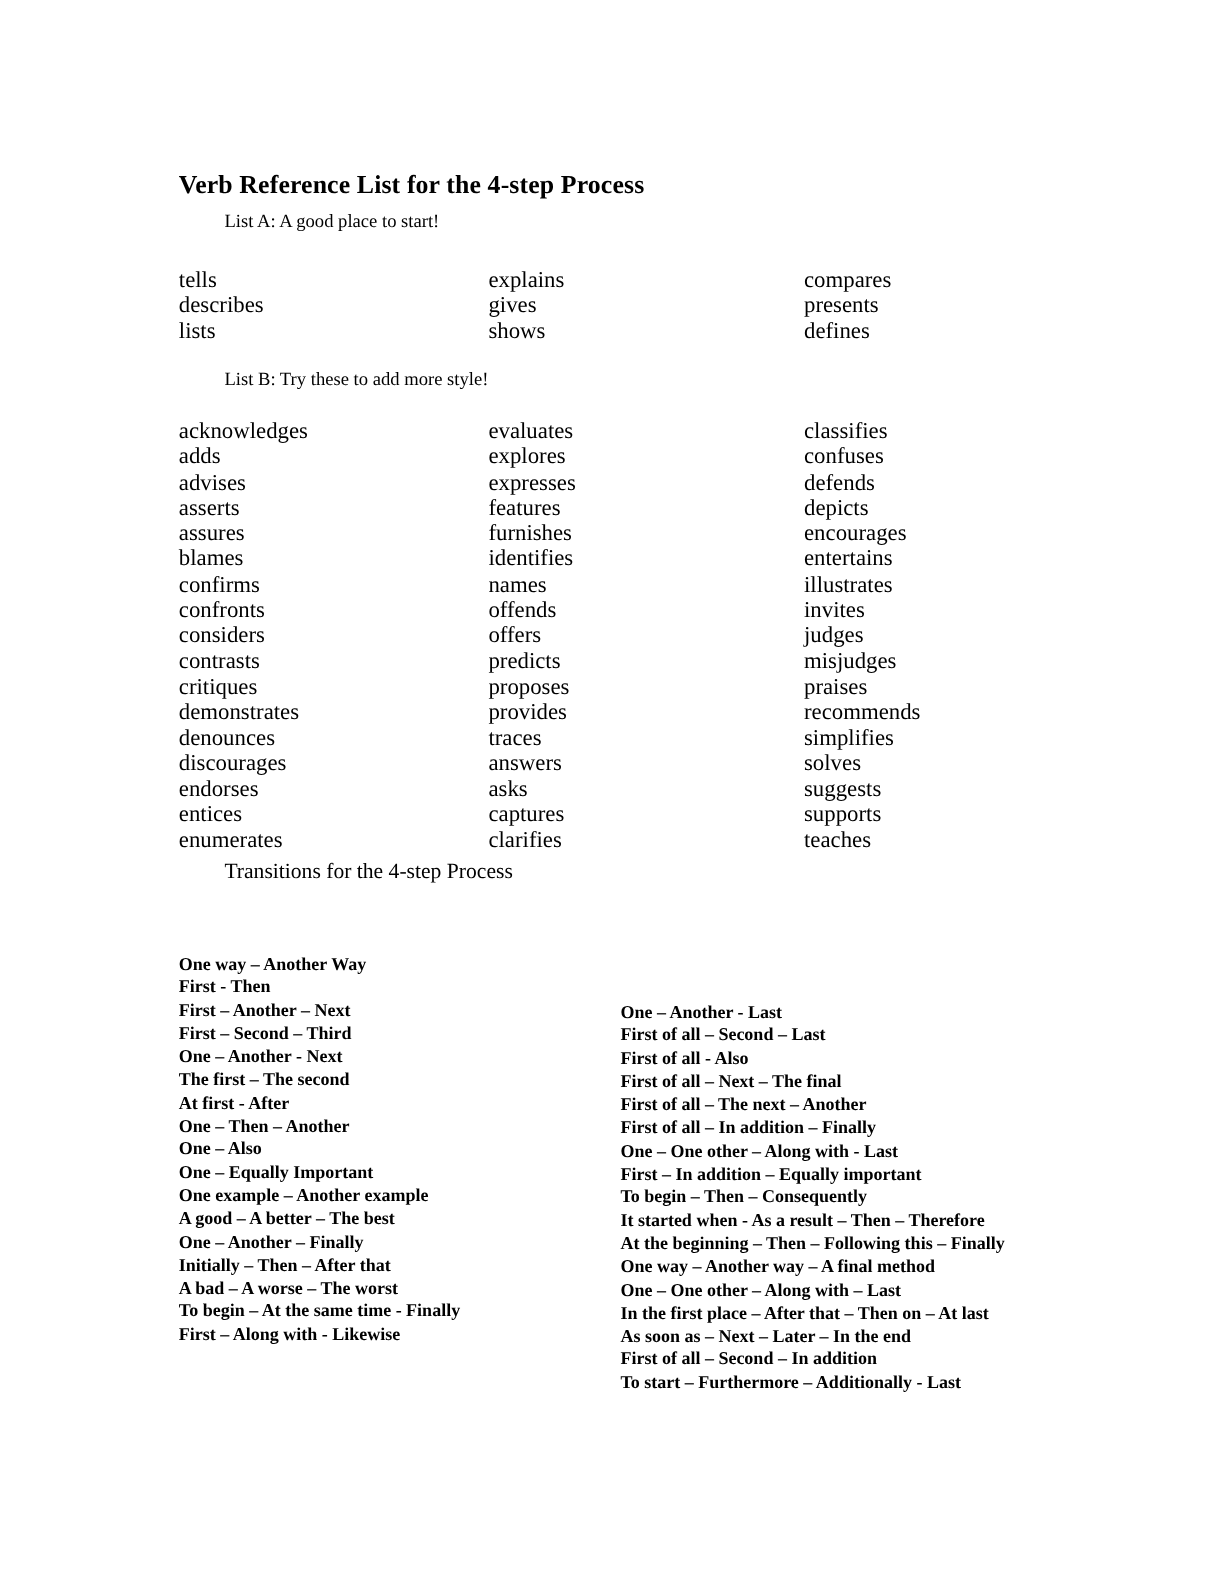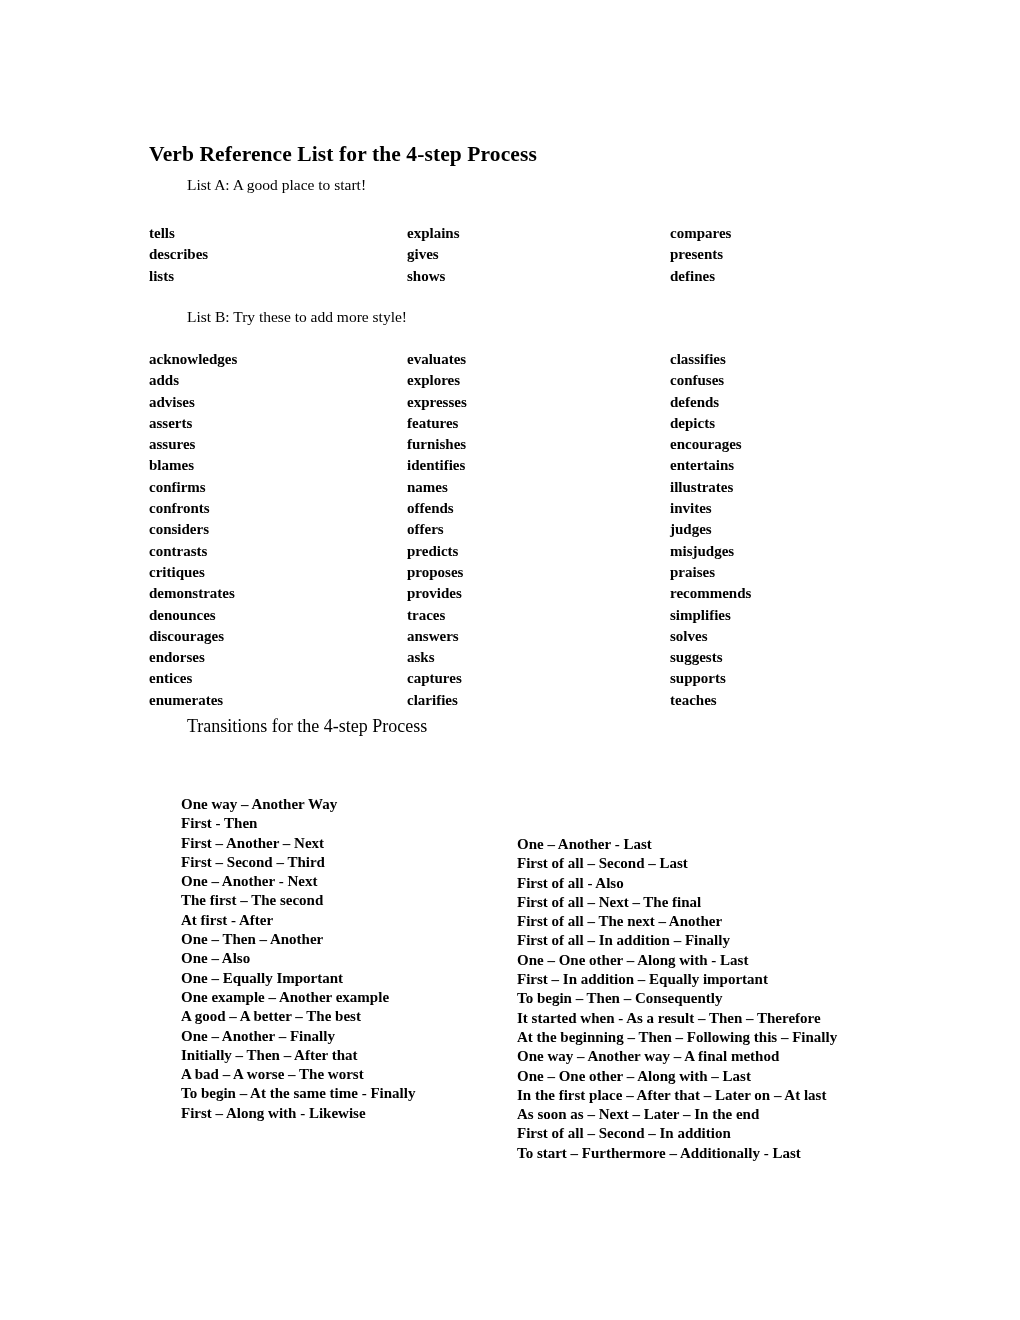--- a/index.html
+++ b/index.html
@@ -40,39 +40,39 @@
   }
   .section-head.big {
     font-size: 18px;
   }
   #list-a-head { top: 176px; }
   #list-b-head { top: 308px; }
   #transitions-head { top: 716px; }
 
   .col {
     position: absolute;
-    font-size: 15px;
-    font-weight: bold;
+    font-size: 19px;
+    font-weight: normal;
     line-height: 21.3px;
   }
   .wordcol-1 { left: 149px; }
   .wordcol-2 { left: 407px; }
   .wordcol-3 { left: 670px; }
 
   #list-a-c1, #list-a-c2, #list-a-c3 { top: 223px; }
   #list-b-c1, #list-b-c2, #list-b-c3 { top: 349px; }
 
   .tcol {
     position: absolute;
     font-size: 15px;
     font-weight: bold;
     line-height: 19.3px;
     white-space: nowrap;
   }
-  #trans-c1 { left: 149px; top: 795px; margin-left: 32px; }
+  #trans-c1 { left: 149px; top: 795px; }
   #trans-c2 { left: 517px; top: 835px; }
 
   .row { white-space: nowrap; }
 </style>
 </head>
 <body>
 
 <div class="page">
 
   <h1 class="doc-title">Verb Reference List for the 4-step Process</h1>
@@ -183,19 +183,19 @@
       <div class="row">First of all – Next – The final</div>
       <div class="row">First of all – The next – Another</div>
       <div class="row">First of all – In addition – Finally</div>
       <div class="row">One – One other – Along with - Last</div>
       <div class="row">First – In addition – Equally important</div>
       <div class="row">To begin – Then – Consequently</div>
       <div class="row">It started when - As a result – Then – Therefore</div>
       <div class="row">At the beginning – Then – Following this – Finally</div>
       <div class="row">One way – Another way – A final method</div>
       <div class="row">One – One other – Along with – Last</div>
-      <div class="row">In the first place – After that – Later on – At last</div>
+      <div class="row">In the first place – After that – Then on – At last</div>
       <div class="row">As soon as – Next – Later – In the end</div>
       <div class="row">First of all – Second – In addition</div>
       <div class="row">To start – Furthermore – Additionally - Last</div>
     </div>
 
 </div>
 
 </body></html>

